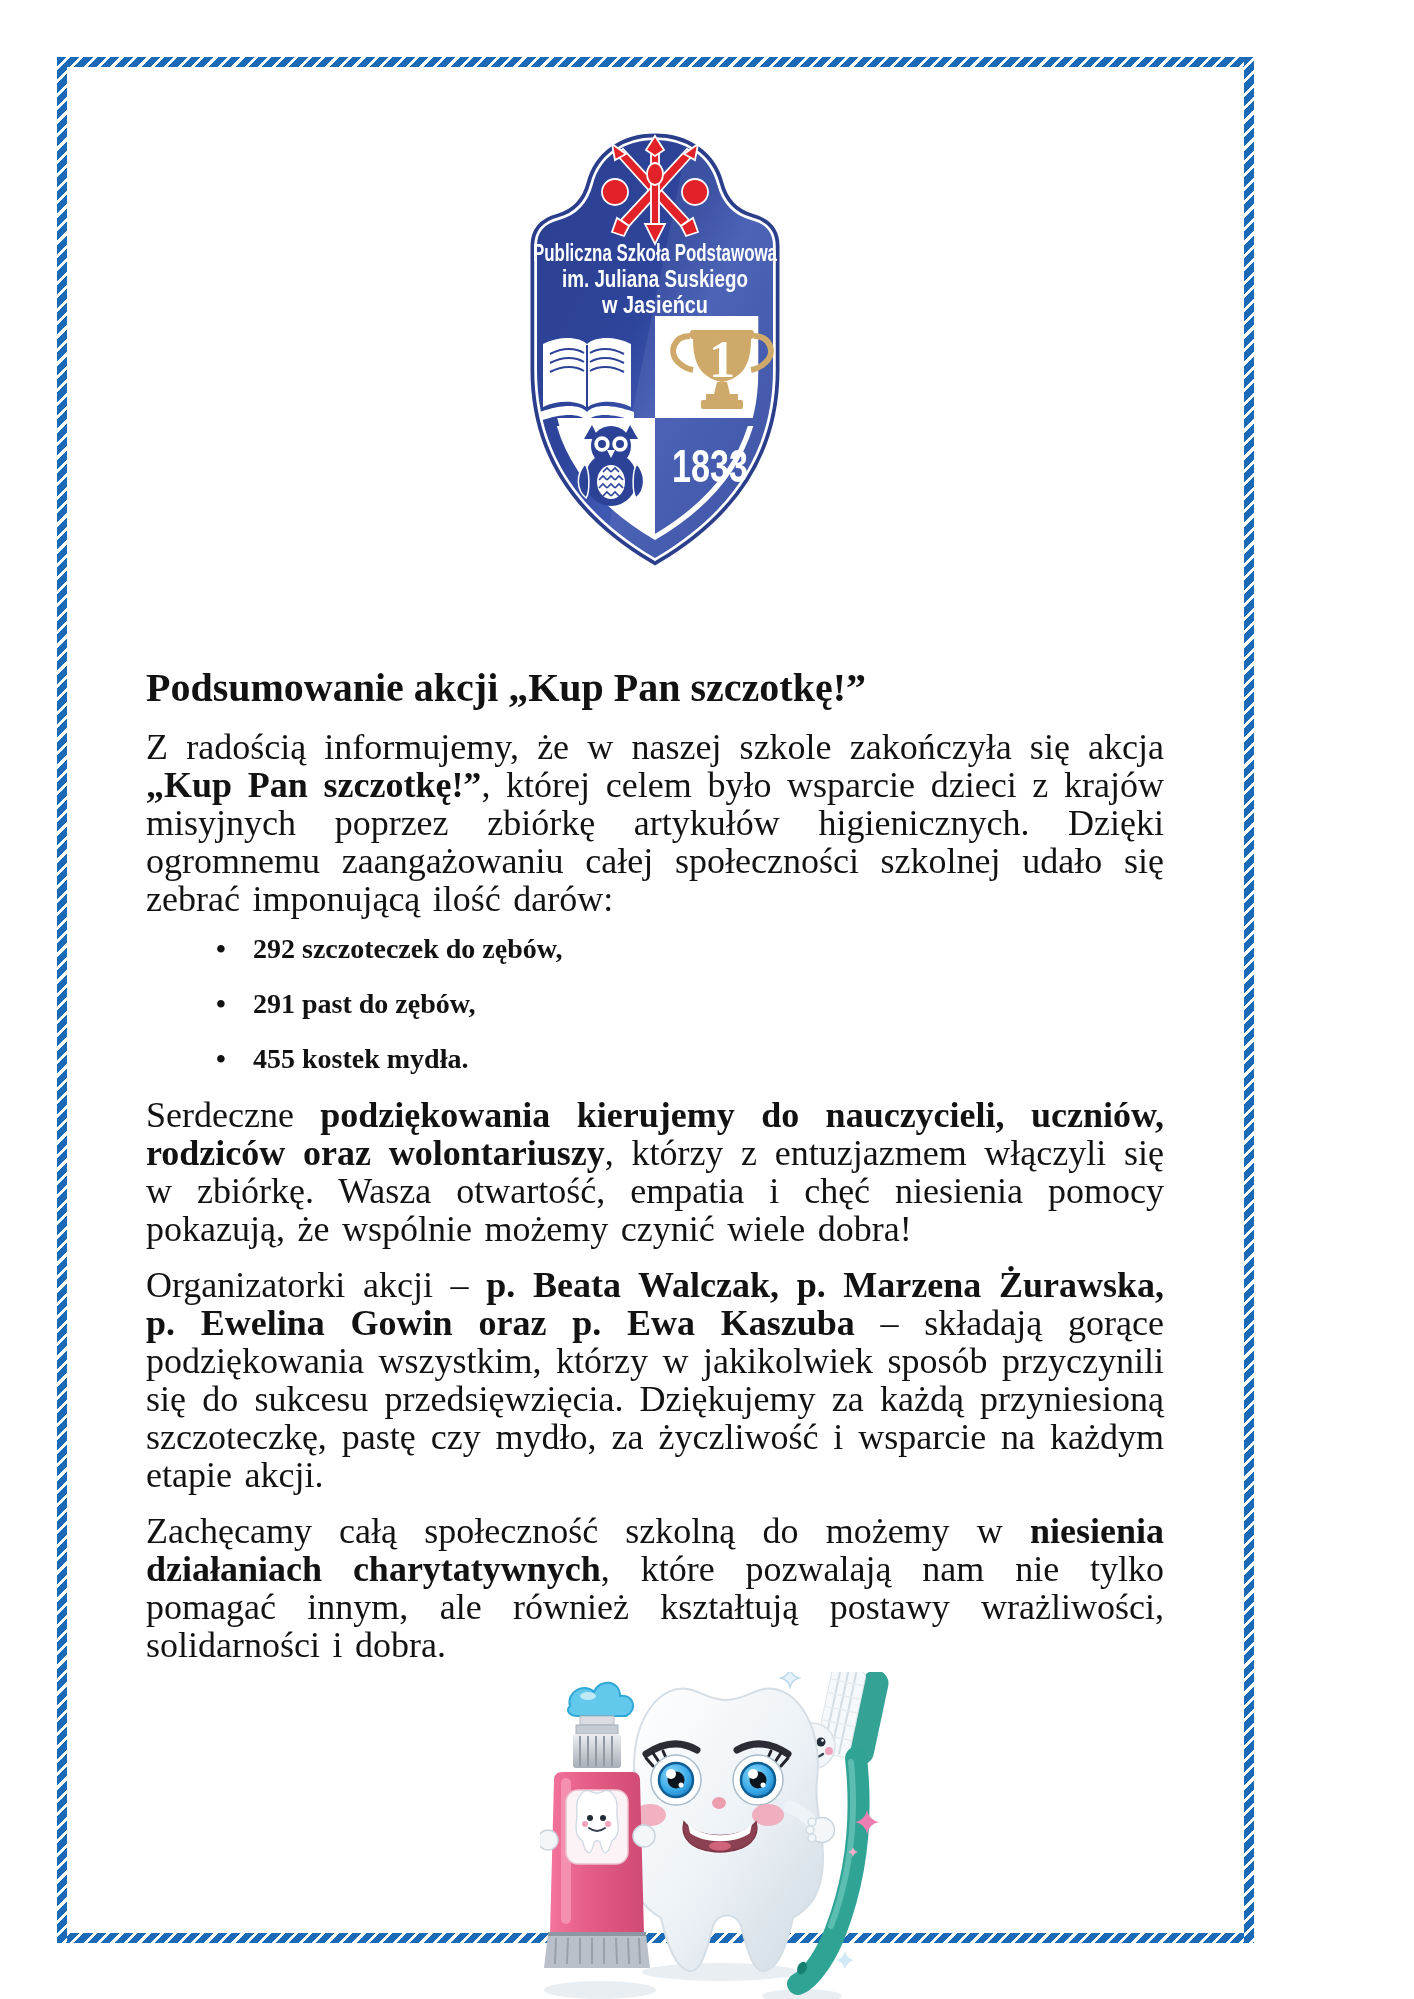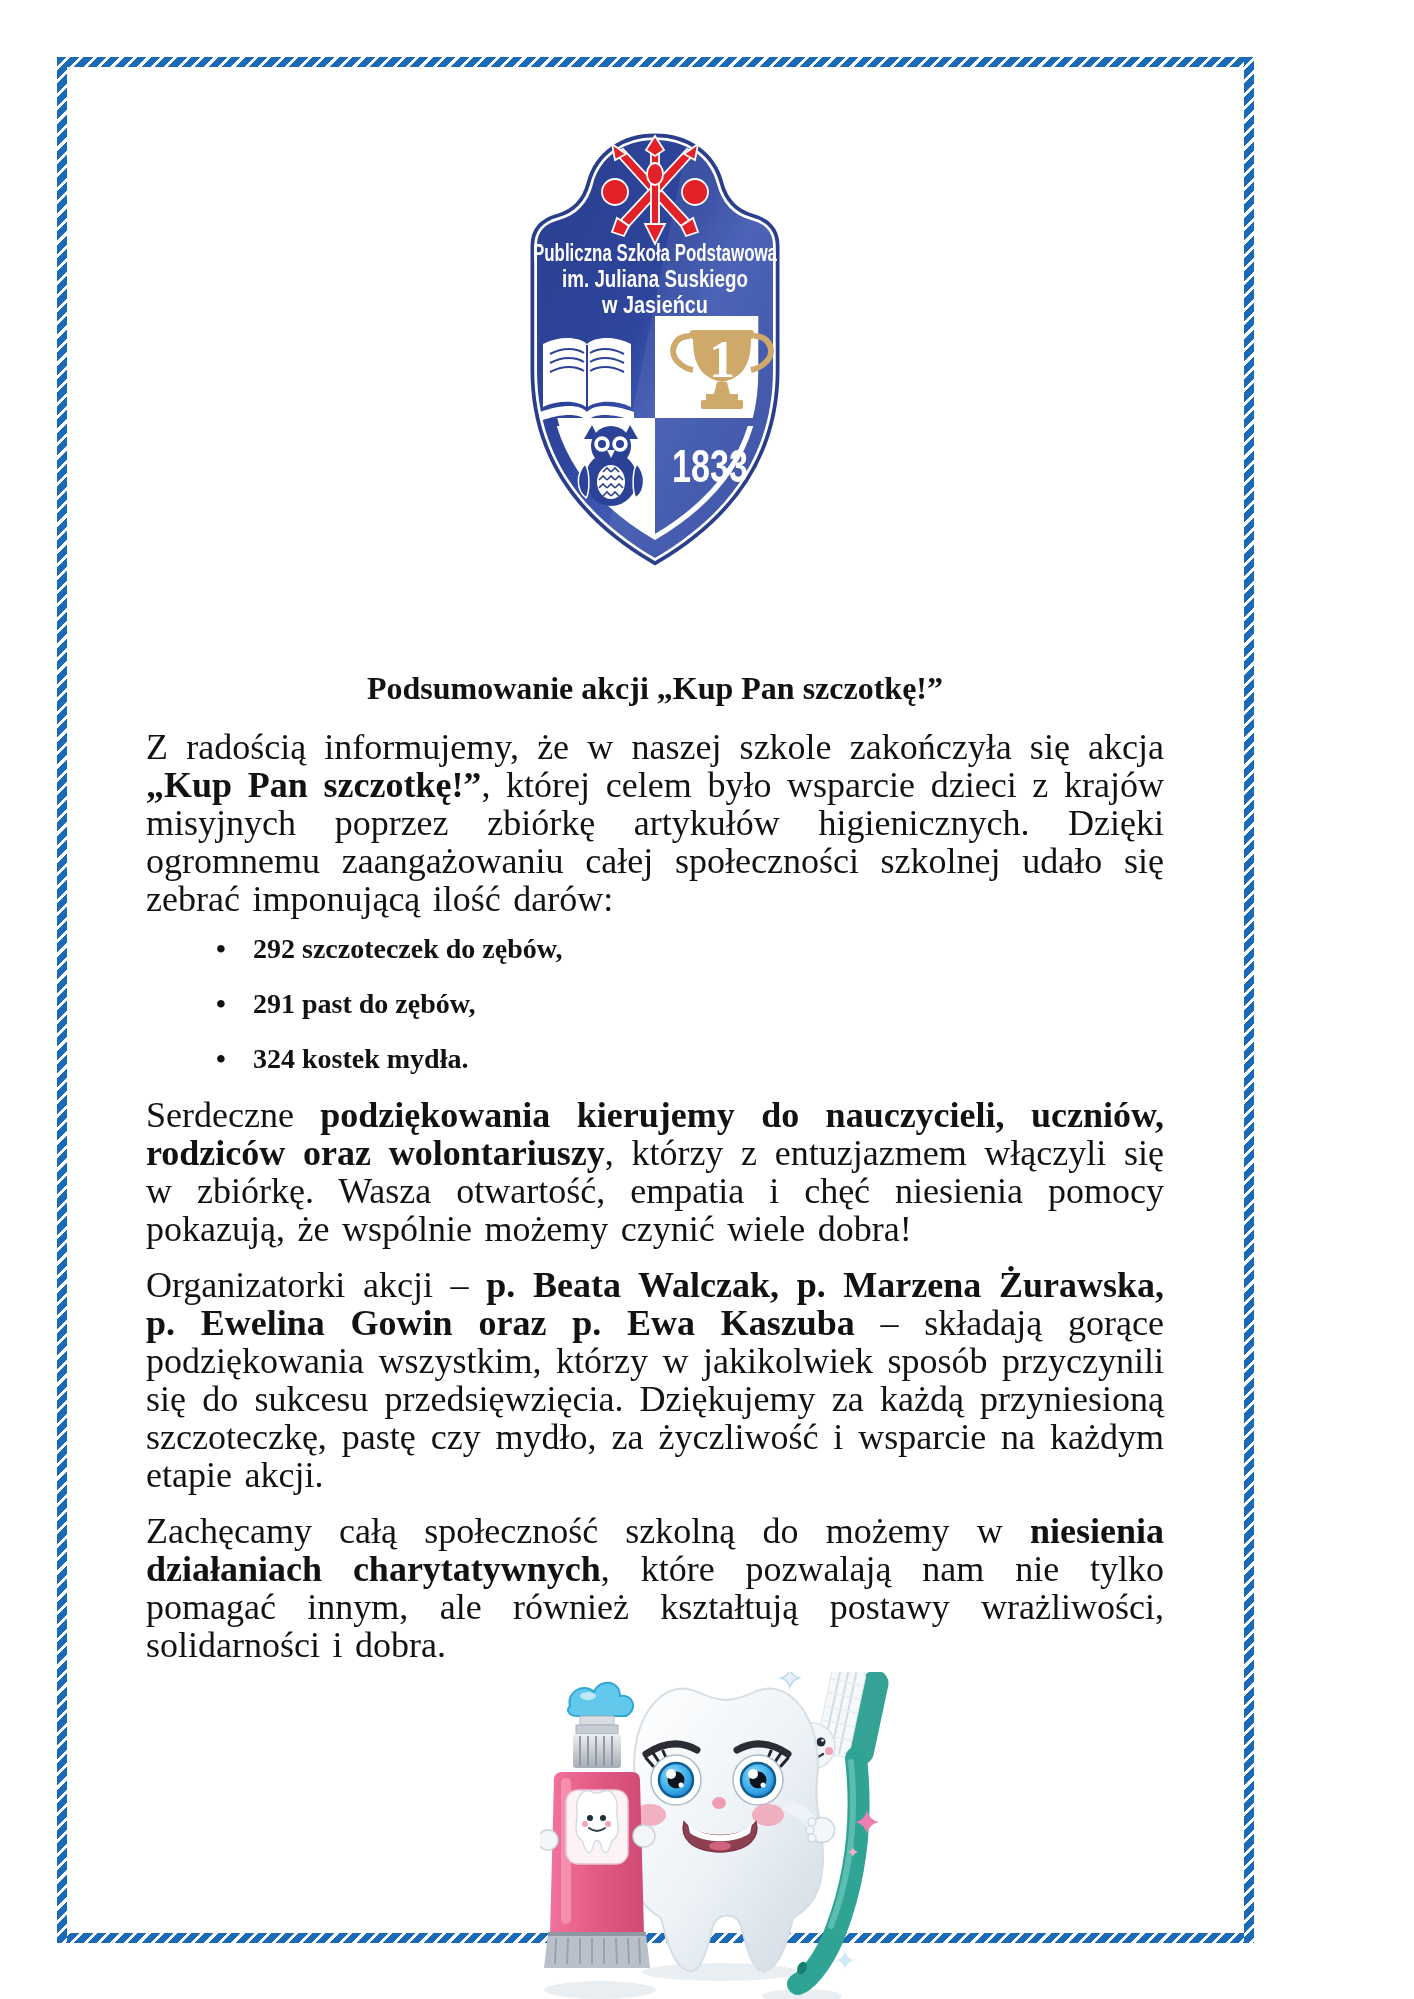--- a/index.html
+++ b/index.html
@@ -7,21 +7,21 @@
         font-family:"Liberation Serif", serif;color:#121212;}
   
   .bstrip{position:absolute;background:repeating-linear-gradient(135deg,#1a6ab8 0 6.5px,#ffffff 6.5px 9.5px);}
   .bstrip.top{left:57px;top:57px;right:56px;height:10px;}
   .bstrip.bottom{left:57px;top:1933px;right:56px;height:10px;}
   .bstrip.left{left:57px;top:57px;width:10px;height:1886px;}
   .bstrip.right{right:56px;top:57px;width:10px;height:1886px;}
 
   .content{position:relative;padding:0 146px;}
   .logo-wrap{width:312px;margin:0 auto;padding-top:130px;}
-  h1.title{margin:92px 0 0;font-size:32px;line-height:44px;text-align:center;font-weight:bold;}
+  h1.title{margin:92px 0 0;font-size:40px;line-height:44px;font-weight:bold;}
   .body-text p{margin:18px 0 0;font-size:36px;line-height:38px;text-align:justify;word-spacing:3.5px;}
   ul.donations{list-style:none;margin:12px 0 0;padding:0;}
   ul.donations li{position:relative;padding-left:107px;font-size:28px;line-height:38px;margin-bottom:17px;}
   ul.donations li::before{content:"\2022";position:absolute;left:70px;top:0;font-weight:bold;}
   b{font-weight:bold;}
   .illustration{width:372px;margin:8px 0 0 394px;}
   svg text{font-family:"Liberation Sans", sans-serif;}
   svg text.serif{font-family:"Liberation Serif", serif;}
 </style>
 </head>
@@ -155,21 +155,21 @@
     </div>
 
     <h1 class="title">Podsumowanie akcji „Kup Pan szczotkę!”</h1>
 
     <div class="body-text">
       <p><span>Z radością informujemy, że w naszej szkole zakończyła się akcja </span><b>„Kup Pan szczotkę!”</b><span>, której celem było wsparcie dzieci z krajów misyjnych poprzez zbiórkę artykułów higienicznych. Dzięki ogromnemu zaangażowaniu całej społeczności szkolnej udało się zebrać imponującą ilość darów:</span></p>
 
       <ul class="donations">
         <li><b>292 szczoteczek do zębów,</b></li>
         <li><b>291 past do zębów,</b></li>
-        <li><b>324 kostek mydła.</b></li>
+        <li><b>455 kostek mydła.</b></li>
       </ul>
 
       <p><span>Serdeczne </span><b>podziękowania kierujemy do nauczycieli, uczniów, rodziców oraz wolontariuszy</b><span>, którzy z entuzjazmem włączyli się w zbiórkę. Wasza otwartość, empatia i chęć niesienia pomocy pokazują, że wspólnie możemy czynić wiele dobra!</span></p>
       <p><span>Organizatorki akcji – </span><b>p. Beata Walczak, p. Marzena Żurawska, p. Ewelina Gowin oraz p. Ewa Kaszuba</b><span> – składają gorące podziękowania wszystkim, którzy w jakikolwiek sposób przyczynili się do sukcesu przedsięwzięcia. Dziękujemy za każdą przyniesioną szczoteczkę, pastę czy mydło, za życzliwość i wsparcie na każdym etapie akcji.</span></p>
       <p><span>Zachęcamy całą społeczność szkolną do możemy w </span><b>niesienia działaniach charytatywnych</b><span>, które pozwalają nam nie tylko pomagać innym, ale również kształtują postawy wrażliwości, solidarności i dobra.</span></p>
     </div>
 
     <div class="illustration">
       <svg viewBox="0 0 372 340" width="372" height="340">
         <defs>

